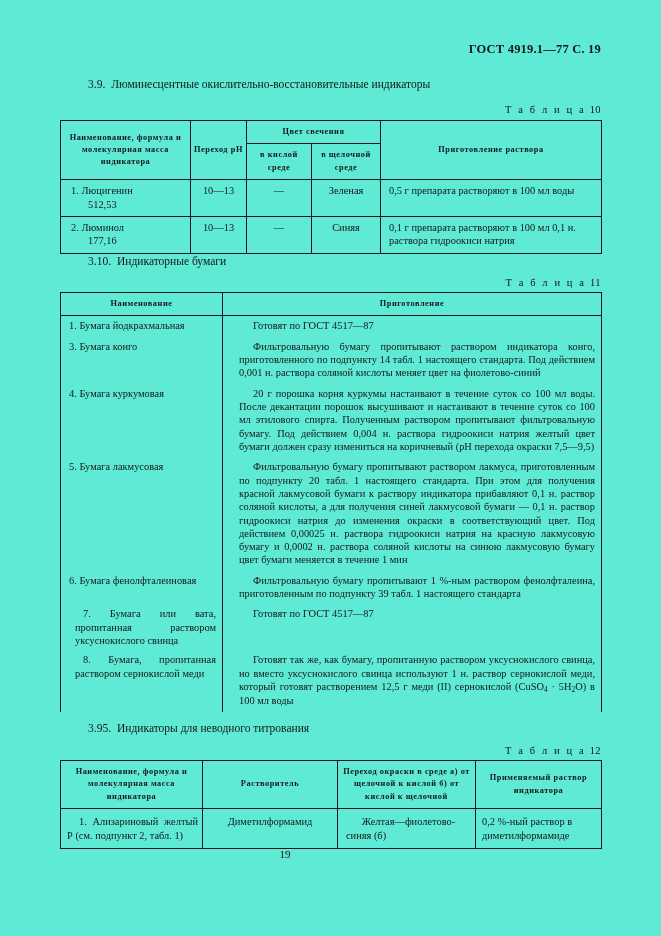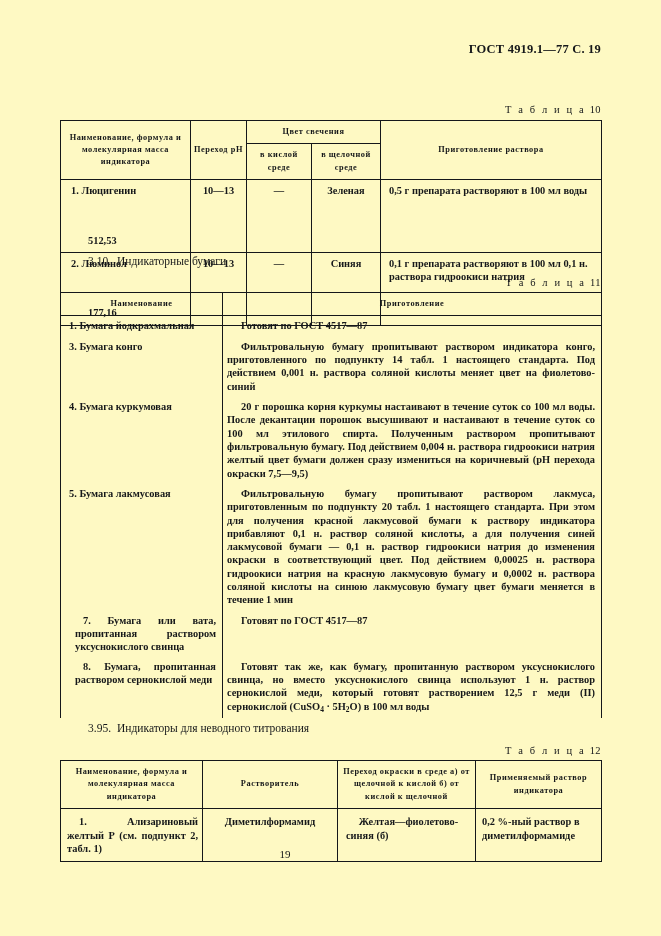--- a/index.html
+++ b/index.html
@@ -13,21 +13,21 @@
     font-family: "Liberation Serif", "DejaVu Serif", serif;
     color: #16181a;
     position: relative;
     overflow: hidden;
   }
   .page {
     position: absolute;
     left: 0; top: 0;
     width: 661px;
     height: 936px;
-    background: #fef9c3;
+    background: #5eead4;
   }
   .running-head {
     position: absolute;
     right: 60px;
     top: 42px;
     font-size: 12.5px;
     font-weight: bold;
     letter-spacing: 0.2px;
     white-space: nowrap;
   }
@@ -66,44 +66,43 @@
     letter-spacing: 0.55px;
     text-align: center;
     vertical-align: middle;
     padding: 5px 3px;
     line-height: 1.5;
   }
   table.doc td {
     font-size: 10.4px;
     line-height: 1.28;
     padding: 4px 5px 5px 5px;
-    font-weight: bold;
   }
 
   
   #table10 td.c-name   { padding-left: 10px; }
   #table10 td.c-ph     { text-align: center; }
   #table10 td.c-acid   { text-align: center; }
   #table10 td.c-alk    { text-align: center; }
   #table10 td.c-prep   { padding-left: 8px; }
-  .mm-line { display: block; padding-left: 17px; margin-top: 36px; }
+  .mm-line { display: block; padding-left: 17px; }
 
   
   #table11 td.c11-name {
     padding: 3px 6px 3px 8px;
     text-align: left;
   }
   #table11 td.c11-name.just {
     text-align: justify;
     text-align-last: left;
     padding-left: 14px;
     text-indent: 8px;
   }
   #table11 td.c11-prep {
-    padding: 3px 6px 4px 4px;
+    padding: 3px 6px 4px 16px;
     text-align: justify;
     text-align-last: left;
     text-indent: 14px;
     margin-top: 40px;
   }
 
   
   #table12 td.c12-a {
     text-align: justify;
     text-align-last: left;
@@ -124,20 +123,23 @@
   }
   sub { font-size: 0.72em; vertical-align: -0.25em; }
 </style>
 </head>
 <body>
 
 <div class="page">
 
   <div class="running-head">ГОСТ 4919.1—77 С. 19</div>
 
+  <div class="section-title" style="top:78px;">
+    <span class="num">3.9.</span><span>Люминесцентные окислительно-восстановительные индикаторы</span>
+  </div>
 
   <div class="table-caption" style="top:104px;">
     <span>Т а б л и ц а</span><span class="tcnum">10</span>
   </div>
 
   <table class="doc" id="table10" style="top:120px;">
     <colgroup>
       <col style="width:130px">
       <col style="width:56px">
       <col style="width:65px">
@@ -210,20 +212,24 @@
       </tr>
       <tr>
         <td class="c11-name" style="border-top:0;border-bottom:0">4.  Бумага куркумовая</td>
         <td class="c11-prep" style="border-top:0;border-bottom:0">20 г порошка корня куркумы настаивают в течение суток со 100 мл воды. После декантации порошок высушивают и настаивают в течение суток со 100 мл этилового спирта. Полученным раствором пропитывают фильтровальную бумагу. Под действием 0,004 н. раствора гидроокиси натрия желтый цвет бумаги должен сразу измениться на коричневый (pH перехода окраски 7,5—9,5)</td>
       </tr>
       <tr>
         <td class="c11-name" style="border-top:0;border-bottom:0">5.  Бумага лакмусовая</td>
         <td class="c11-prep" style="border-top:0;border-bottom:0">Фильтровальную бумагу пропитывают раствором лакмуса, приготовленным по подпункту 20 табл. 1 настоящего стандарта. При этом для получения красной лакмусовой бумаги к раствору индикатора прибавляют 0,1 н. раствор соляной кислоты, а для получения синей лакмусовой бумаги — 0,1 н. раствор гидроокиси натрия до изменения окраски в соответствующий цвет. Под действием 0,00025 н. раствора гидроокиси натрия на красную лакмусовую бумагу и 0,0002 н. раствора соляной кислоты на синюю лакмусовую бумагу цвет бумаги меняется в течение 1 мин</td>
       </tr>
       <tr>
+        <td class="c11-name" style="border-top:0;border-bottom:0">6.  Бумага фенолфталеиновая</td>
+        <td class="c11-prep" style="border-top:0;border-bottom:0">Фильтровальную бумагу пропитывают 1 %-ным раствором фенолфталеина, приготовленным по подпункту 39 табл. 1 настоящего стандарта</td>
+      </tr>
+      <tr>
         <td class="c11-name just" style="border-top:0;border-bottom:0">7. Бумага или вата, пропитанная раствором уксуснокислого свинца</td>
         <td class="c11-prep" style="border-top:0;border-bottom:0">Готовят по ГОСТ 4517—87</td>
       </tr>
       <tr>
         <td class="c11-name just" style="border-top:0;border-bottom:0">8. Бумага, пропитанная раствором сернокислой меди</td>
         <td class="c11-prep" style="border-top:0;border-bottom:0"><span>Готовят так же, как бумагу, пропитанную раствором уксуснокислого свинца, но вместо уксуснокислого свинца используют 1 н. раствор сернокислой меди, который готовят растворением 12,5 г меди (II) сернокислой (CuSO</span><sub>4</sub><span> · 5H</span><sub>2</sub><span>O) в 100 мл воды</span></td>
       </tr>
     </tbody>
   </table>
 

